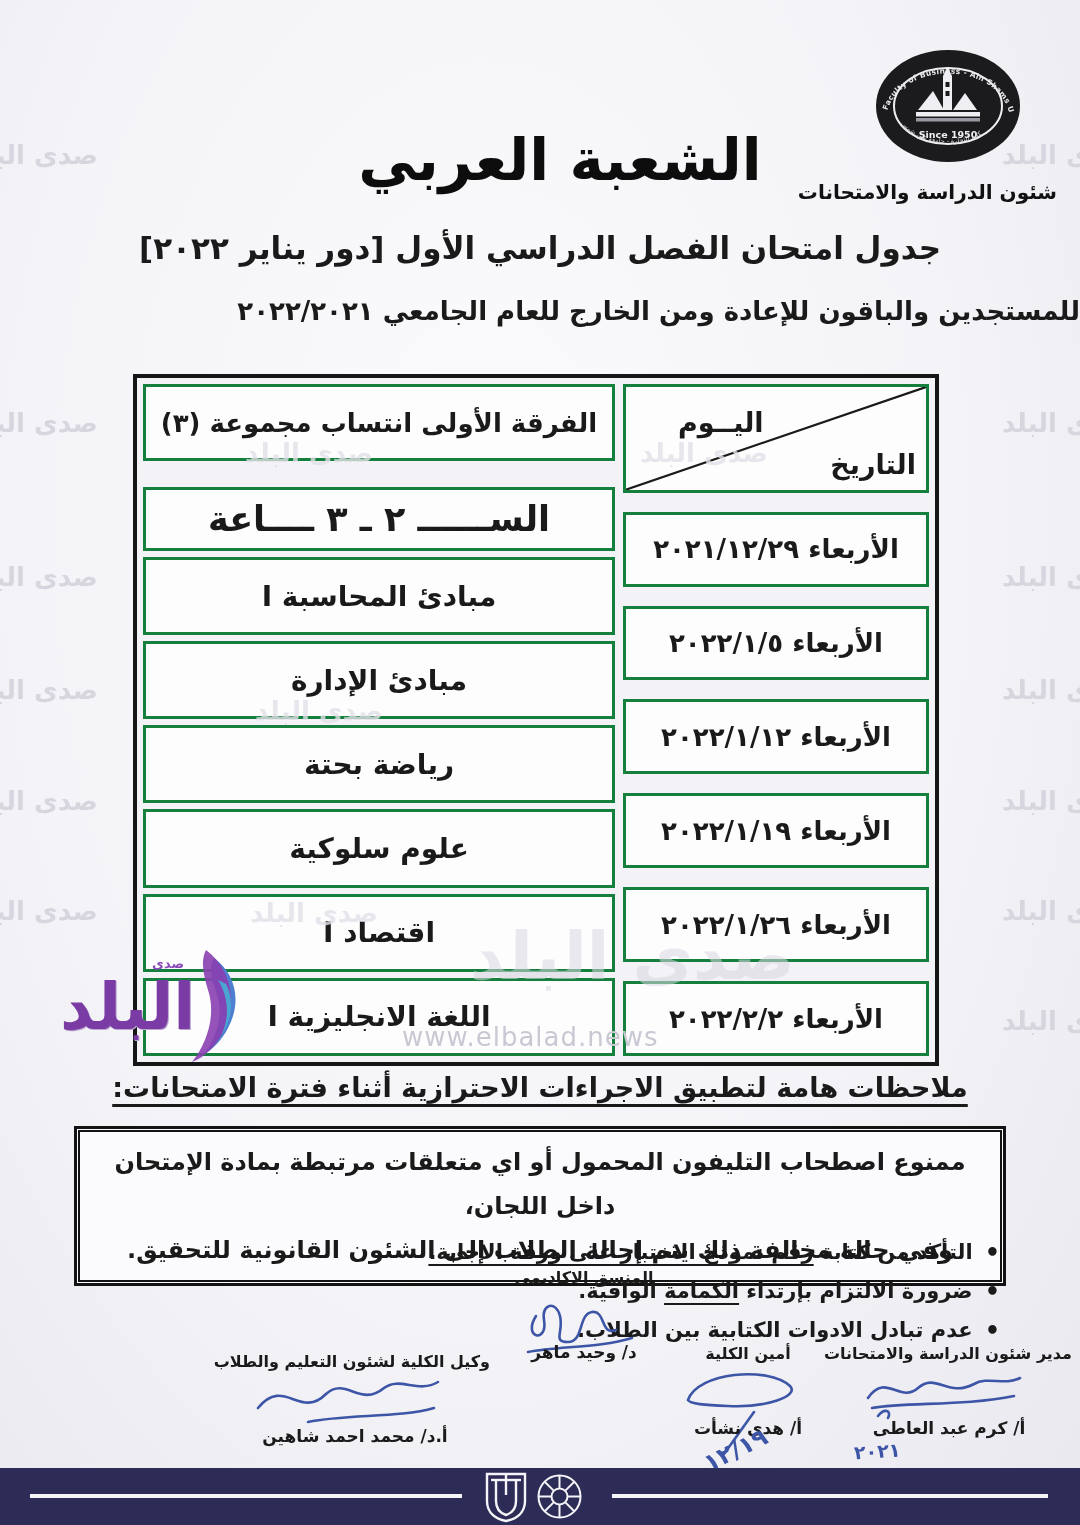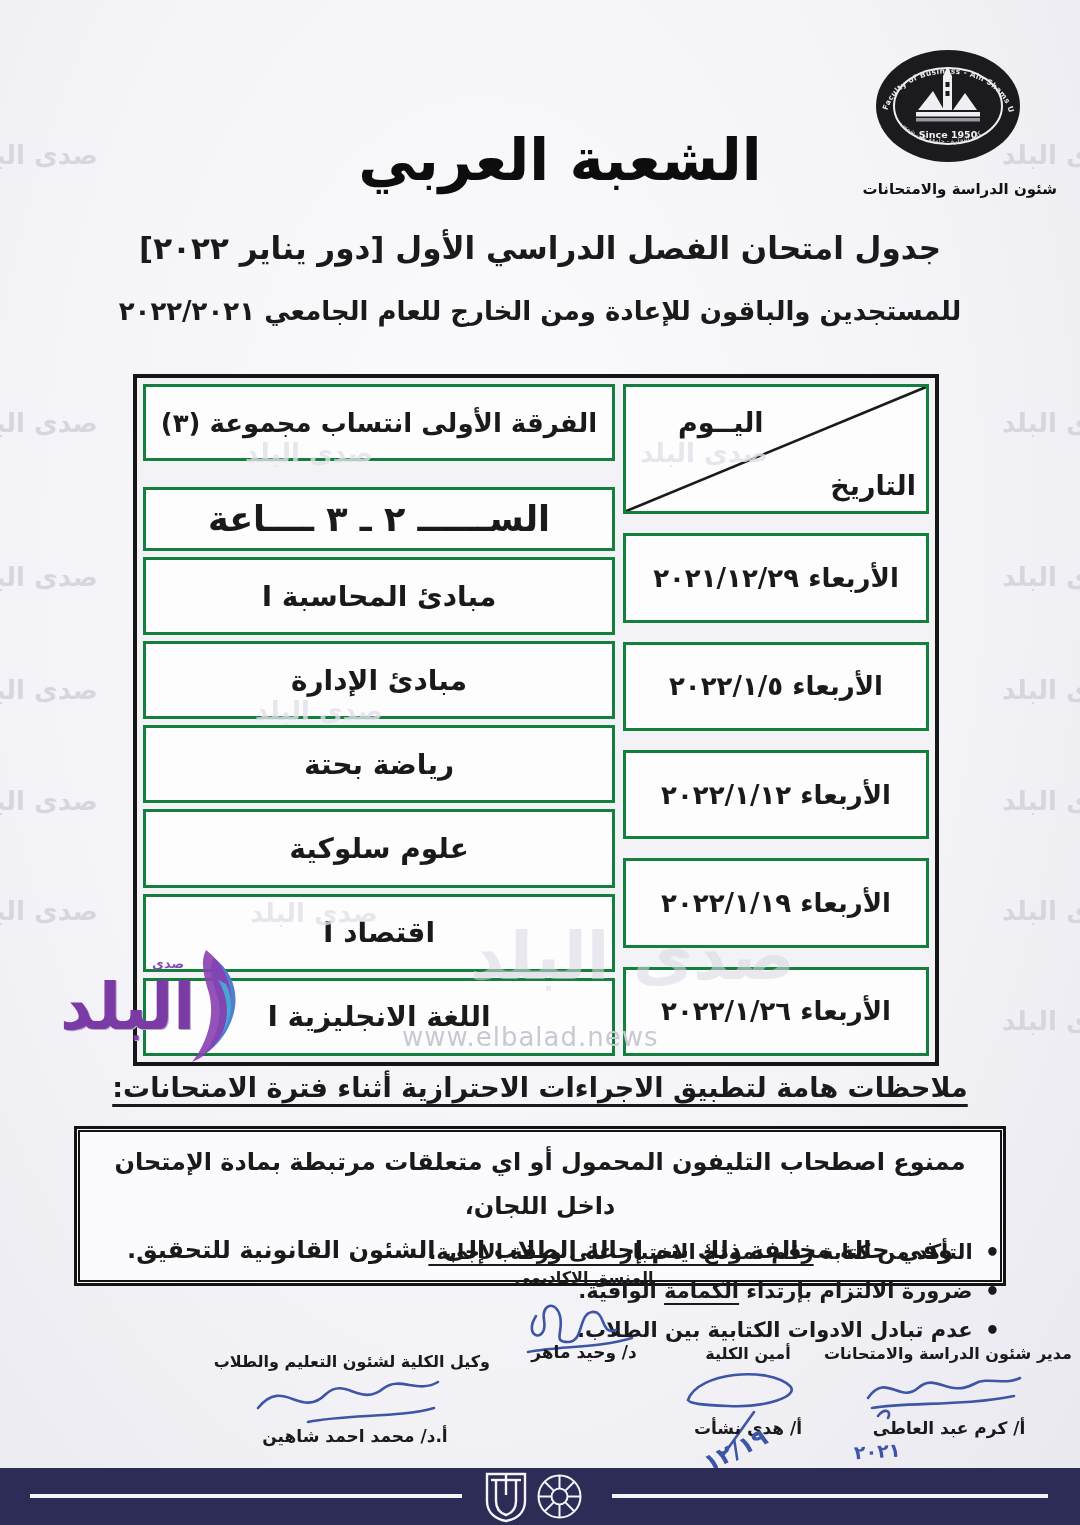--- a/index.html
+++ b/index.html
@@ -6,25 +6,25 @@
   body{width:1080px;height:1525px;font-family:"DejaVu Sans","Liberation Sans",sans-serif;}
   .page{position:relative;width:1080px;height:1525px;overflow:hidden;direction:rtl;color:#1a1a1a;
         background:radial-gradient(ellipse at 45% 35%, #fbfafc 0%, #f4f3f7 55%, #e9e8ef 100%);}
   
   .wm{position:absolute;font-weight:bold;font-size:26px;color:#d7d6de;white-space:nowrap;z-index:0;direction:rtl;}
   .wm.ink{z-index:3;color:#e2e1e9;opacity:.8;}
   .wm.big{z-index:3;font-size:66px;color:#d9d8e1;opacity:.55;letter-spacing:4px;}
   .wm-url{position:absolute;left:375px;top:1022px;z-index:4;font-size:26px;color:#c9c8d3;direction:ltr;letter-spacing:1px;margin-left:27px;}
   
   .stamp{position:absolute;left:872px;top:46px;width:152px;height:120px;z-index:2;direction:ltr;}
-  .dept-label{position:absolute;left:853px;top:180px;width:204px;text-align:right;font-size:15px;font-weight:bold;color:#111;z-index:2;white-space:nowrap;}
+  .dept-label{position:absolute;left:853px;top:180px;width:204px;text-align:left;font-size:20px;font-weight:bold;color:#111;z-index:2;white-space:nowrap;}
   
   .title{position:absolute;top:126px;left:40px;width:1040px;text-align:center;font-size:58px;font-weight:bold;color:#0d0d0d;z-index:2;white-space:nowrap;}
   .subtitle{position:absolute;top:230px;left:0;width:1080px;text-align:center;font-size:31px;font-weight:bold;z-index:2;white-space:nowrap;}
-  .audience{position:absolute;top:296px;left:0;width:1080px;text-align:center;font-size:26px;font-weight:bold;z-index:2;white-space:nowrap;}
+  .audience{position:absolute;top:296px;left:0;width:1080px;font-size:26px;font-weight:bold;z-index:2;white-space:nowrap;}
   
   .exam-table{position:absolute;left:133px;top:374px;width:806px;height:692px;box-sizing:border-box;
               border:4px solid #161616;background:#f3f2f6;padding:6px;display:flex;gap:8px;z-index:1;}
   .t-col{display:flex;flex-direction:column;gap:6px;box-sizing:border-box;}
   .t-col-dates{width:306px;gap:19px;}
   .t-col-subjects{flex:1;}
   .t-cell{box-sizing:border-box;border:3px solid #15803d;background:#fdfdfe;display:flex;align-items:center;justify-content:center;
           font-weight:bold;white-space:nowrap;}
   .t-corner{height:152px;position:relative;}
   .t-corner svg{position:absolute;inset:0;width:100%;height:100%;}
@@ -132,20 +132,21 @@
           <line x1="0" y1="146" x2="300" y2="0" stroke="#1a1a1a" stroke-width="3"></line>
         </svg>
         <span class="corner-day">اليــوم</span>
         <span class="corner-date">التاريخ</span>
       </div>
       <div class="t-cell t-date">الأربعاء ٢٠٢١/١٢/٢٩</div>
       <div class="t-cell t-date">الأربعاء ٢٠٢٢/١/٥</div>
       <div class="t-cell t-date">الأربعاء ٢٠٢٢/١/١٢</div>
       <div class="t-cell t-date">الأربعاء ٢٠٢٢/١/١٩</div>
       <div class="t-cell t-date">الأربعاء ٢٠٢٢/١/٢٦</div>
+      <div class="t-cell t-date">الأربعاء ٢٠٢٢/٢/٢</div>
     </div>
     <div class="t-col t-col-subjects">
       <div class="t-cell t-group">الفرقة الأولى انتساب مجموعة (٣)</div>
       <div class="t-cell t-time">الســــــ ٢ ـ ٣ ــــاعة</div>
       <div class="t-cell t-subject">مبادئ المحاسبة I</div>
       <div class="t-cell t-subject">مبادئ الإدارة</div>
       <div class="t-cell t-subject">رياضة بحتة</div>
       <div class="t-cell t-subject">علوم سلوكية</div>
       <div class="t-cell t-subject">اقتصاد I</div>
       <div class="t-cell t-subject">اللغة الانجليزية I</div>

